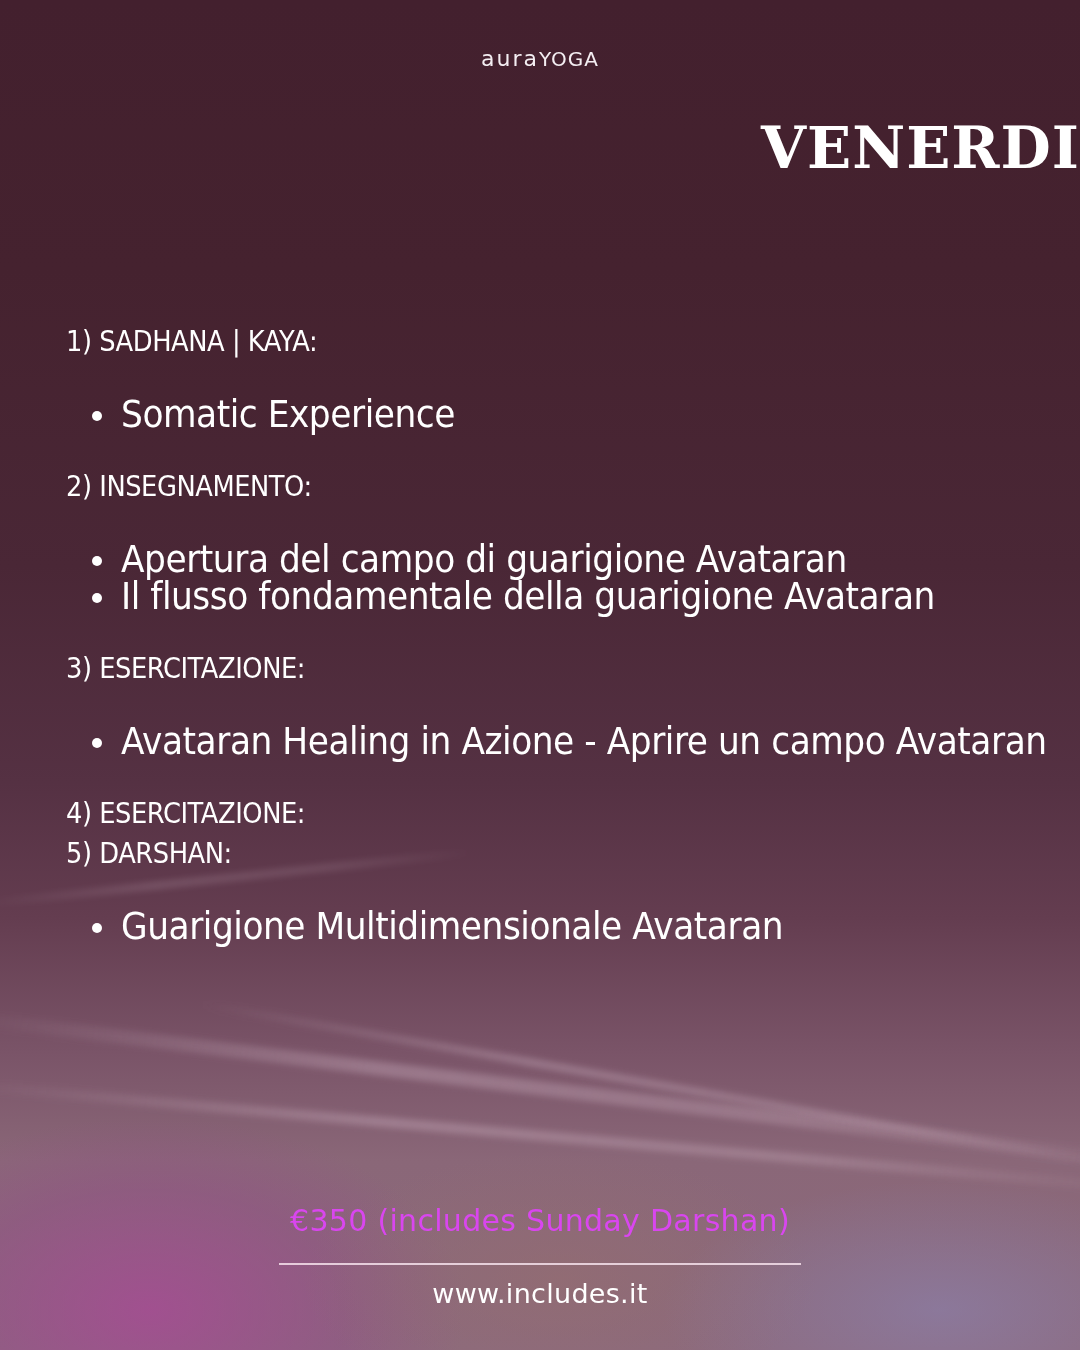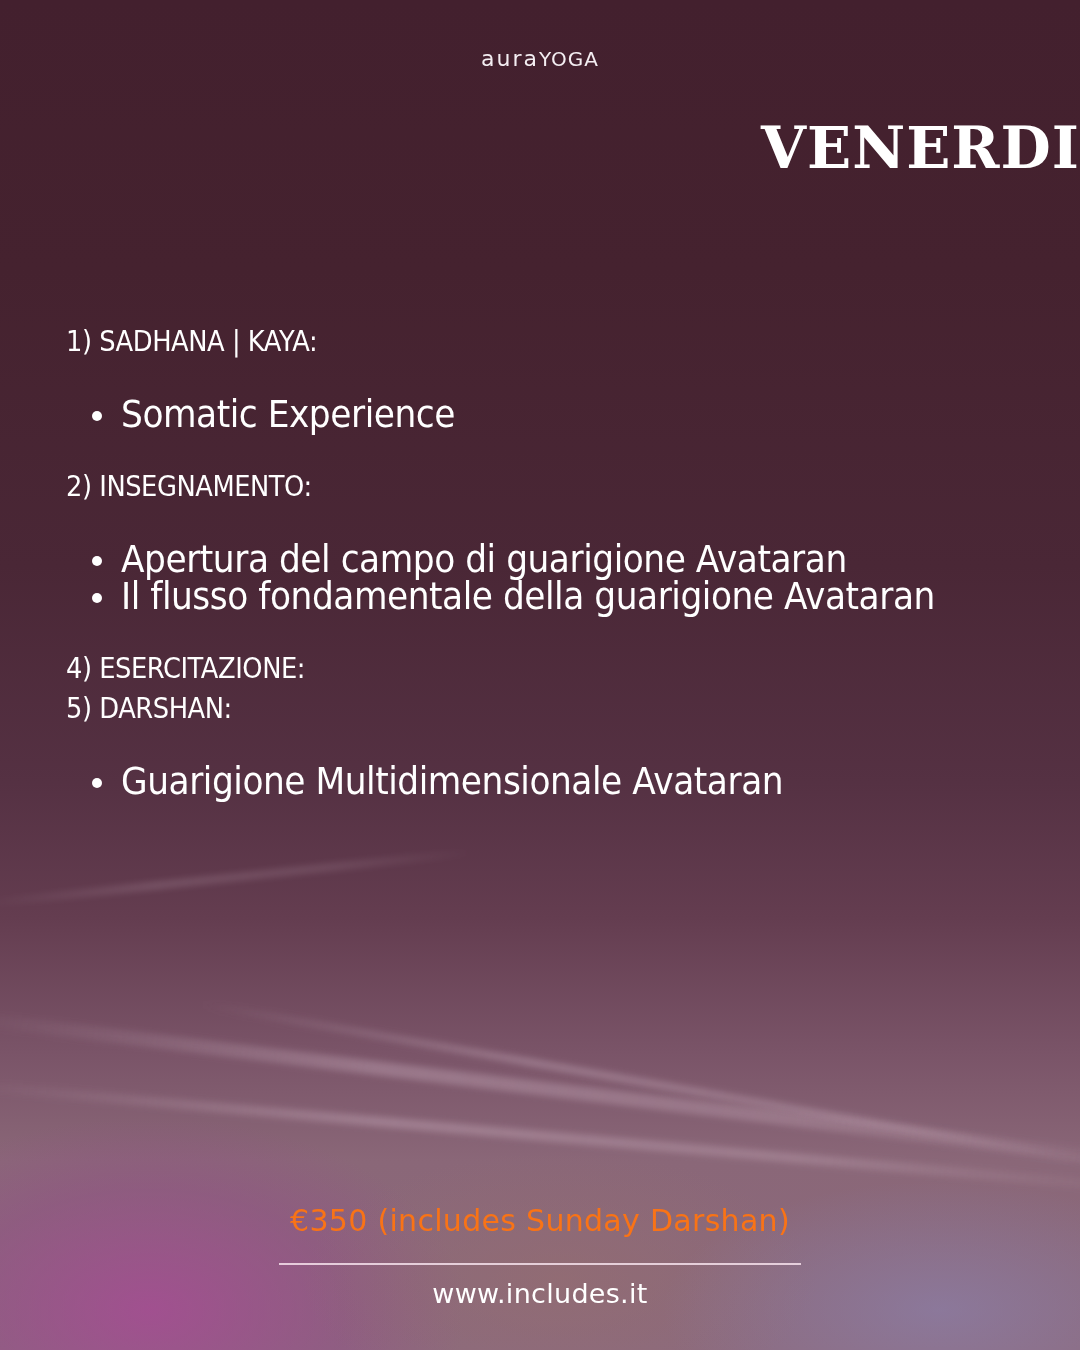--- a/index.html
+++ b/index.html
@@ -71,21 +71,21 @@
       letter-spacing: -0.5px; white-space: nowrap;
     }
     .bullets li .dot {
       position: absolute; left: 0; top: 15px; width: 10px; height: 10px;
       border-radius: 50%; background: #ffffff;
     }
     .bullets li .txt { display: inline-block; transform: scaleX(0.93); transform-origin: left center; }
 
     .price {
       position: absolute; top: 1203px; left: 0; width: 1080px; text-align: center;
-      font-family: "DejaVu Sans", sans-serif; font-size: 30px; color: #f97316;
+      font-family: "DejaVu Sans", sans-serif; font-size: 30px; color: #d946ef;
       letter-spacing: 0.3px;
     }
     .divider {
       position: absolute; top: 1263px; left: 279px; width: 522px; height: 2px;
       background: rgba(245,225,235,0.85);
     }
     .website {
       position: absolute; top: 1278px; left: 0; width: 1080px; text-align: center;
       font-family: "DejaVu Sans", sans-serif; font-size: 27px; color: #ffffff;
       letter-spacing: 0.3px;
@@ -119,20 +119,26 @@
       </ul>
     </div>
     <div>
       <div class="section-heading">2) INSEGNAMENTO:</div>
       <ul class="bullets">
         <li><span class="dot"></span><span class="txt">Apertura del campo di guarigione Avataran</span></li>
         <li><span class="dot"></span><span class="txt">Il flusso fondamentale della guarigione Avataran</span></li>
       </ul>
     </div>
     <div>
+      <div class="section-heading">3) ESERCITAZIONE:</div>
+      <ul class="bullets">
+        <li><span class="dot"></span><span class="txt">Avataran Healing in Azione - Aprire un campo Avataran</span></li>
+      </ul>
+    </div>
+    <div>
       <div class="section-heading">4) ESERCITAZIONE:</div>
     </div>
     <div>
       <div class="section-heading">5) DARSHAN:</div>
       <ul class="bullets">
         <li><span class="dot"></span><span class="txt">Guarigione Multidimensionale Avataran</span></li>
       </ul>
     </div>
   </div>
 

